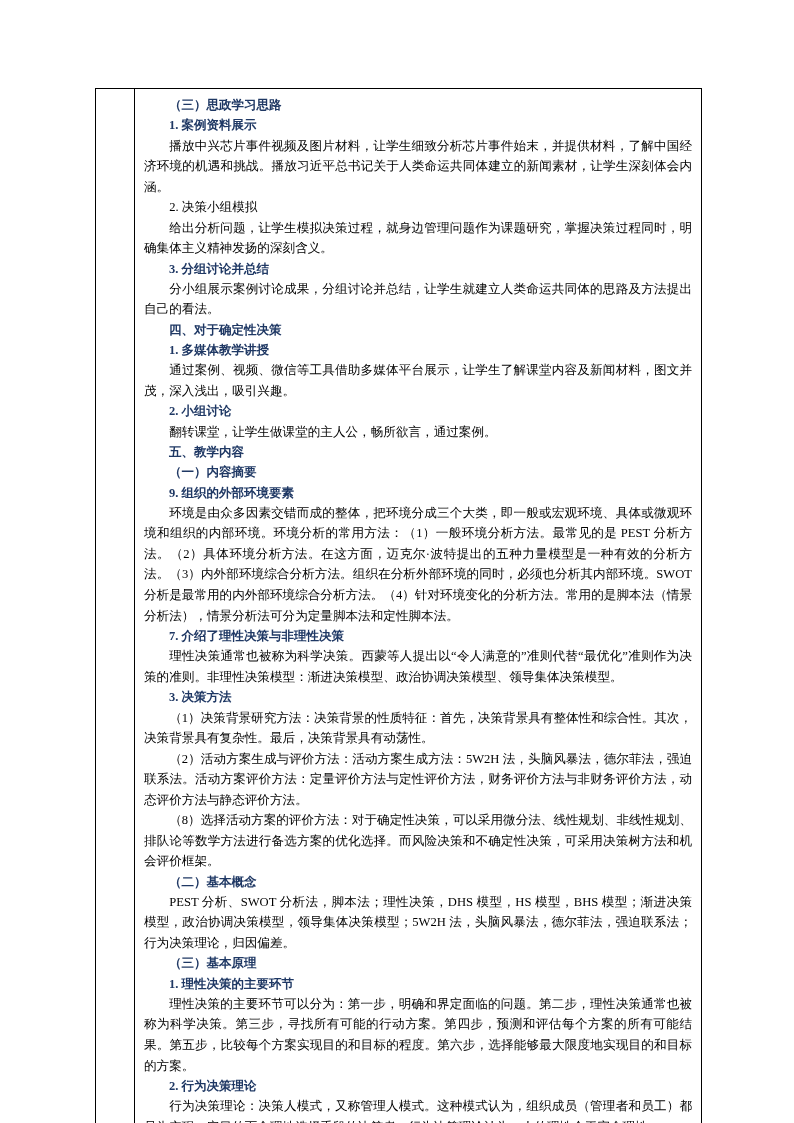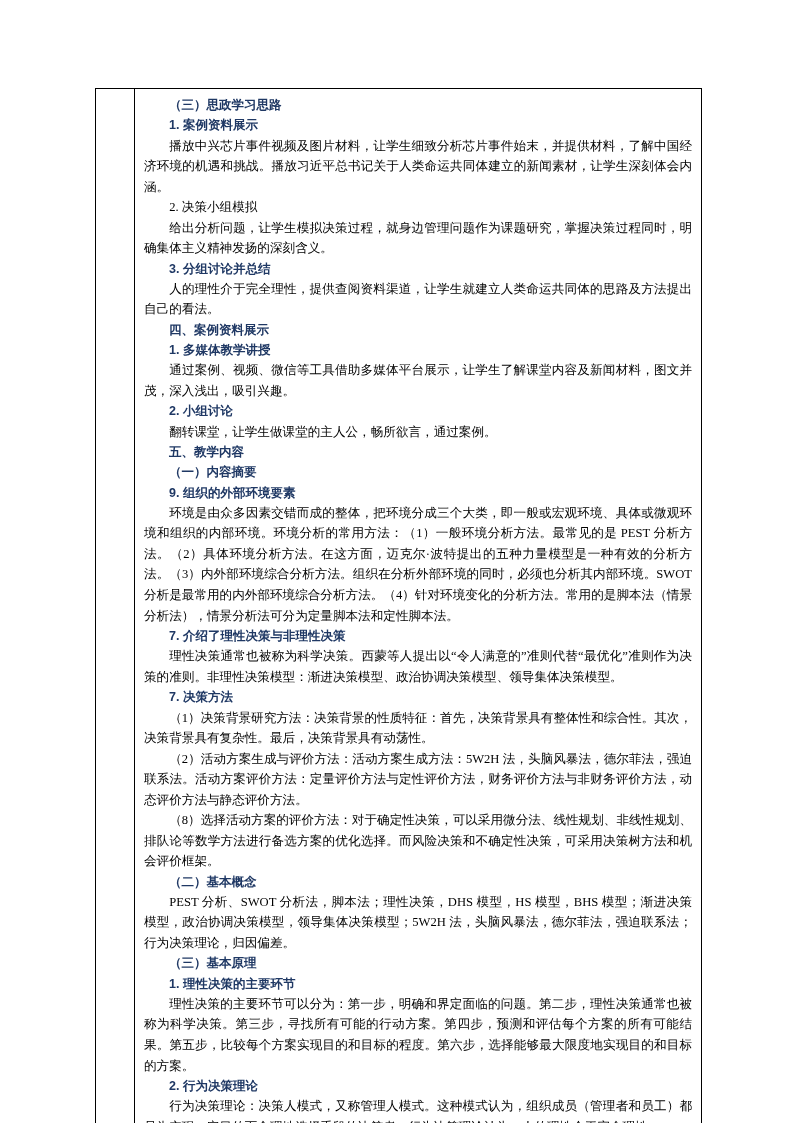--- a/index.html
+++ b/index.html
@@ -46,20 +46,21 @@
     line-height: 1.62;
     margin: 0;
     text-indent: 2em;
     font-family: "Liberation Sans", sans-serif;
   }
   .heading.lv1 {
     text-indent: 2em;
   }
   .heading.lv2 {
     text-indent: 2em;
+    font-family: Liberation Serif, serif;
   }
   .para {
     margin: 0;
     font-size: 12.6px;
     line-height: 1.63;
     text-align: justify;
     text-indent: 2em;
     font-family: "Liberation Serif", serif;
   }
   .spacer-cell {
@@ -77,33 +78,33 @@
         <div class="spacer-cell"></div>
       </td>
       <td class="col-main">
         <div class="cell-inner" id="content-body">
               <p class="heading lv1">（三）思政学习思路</p>
               <p class="heading lv2">1. 案例资料展示</p>
               <p class="para">播放中兴芯片事件视频及图片材料，让学生细致分析芯片事件始末，并提供材料，了解中国经济环境的机遇和挑战。播放习近平总书记关于人类命运共同体建立的新闻素材，让学生深刻体会内涵。</p>
               <p class="para">2. 决策小组模拟</p>
               <p class="para">给出分析问题，让学生模拟决策过程，就身边管理问题作为课题研究，掌握决策过程同时，明确集体主义精神发扬的深刻含义。</p>
               <p class="heading lv2">3. 分组讨论并总结</p>
-              <p class="para">人的理性介于完全理性，提供查阅资料渠道，让学生就建立人类命运共同体的思路及方法提出自己的看法。</p>
-              <p class="heading lv1">四、案例资料展示</p>
+              <p class="para">分小组展示案例讨论成果，分组讨论并总结，让学生就建立人类命运共同体的思路及方法提出自己的看法。</p>
+              <p class="heading lv1">四、对于确定性决策</p>
               <p class="heading lv2">1. 多媒体教学讲授</p>
               <p class="para">通过案例、视频、微信等工具借助多媒体平台展示，让学生了解课堂内容及新闻材料，图文并茂，深入浅出，吸引兴趣。</p>
               <p class="heading lv2">2. 小组讨论</p>
               <p class="para">翻转课堂，让学生做课堂的主人公，畅所欲言，通过案例。</p>
               <p class="heading lv1">五、教学内容</p>
               <p class="heading lv1">（一）内容摘要</p>
               <p class="heading lv2">9. 组织的外部环境要素</p>
               <p class="para">环境是由众多因素交错而成的整体，把环境分成三个大类，即一般或宏观环境、具体或微观环境和组织的内部环境。环境分析的常用方法：（1）一般环境分析方法。最常见的是 PEST 分析方法。（2）具体环境分析方法。在这方面，迈克尔·波特提出的五种力量模型是一种有效的分析方法。（3）内外部环境综合分析方法。组织在分析外部环境的同时，必须也分析其内部环境。SWOT 分析是最常用的内外部环境综合分析方法。（4）针对环境变化的分析方法。常用的是脚本法（情景分析法），情景分析法可分为定量脚本法和定性脚本法。</p>
               <p class="heading lv2">7. 介绍了理性决策与非理性决策</p>
               <p class="para">理性决策通常也被称为科学决策。西蒙等人提出以“令人满意的”准则代替“最优化”准则作为决策的准则。非理性决策模型：渐进决策模型、政治协调决策模型、领导集体决策模型。</p>
-              <p class="heading lv2">7. 决策方法</p>
+              <p class="heading lv2">3. 决策方法</p>
               <p class="para">（1）决策背景研究方法：决策背景的性质特征：首先，决策背景具有整体性和综合性。其次，决策背景具有复杂性。最后，决策背景具有动荡性。</p>
               <p class="para">（2）活动方案生成与评价方法：活动方案生成方法：5W2H 法，头脑风暴法，德尔菲法，强迫联系法。活动方案评价方法：定量评价方法与定性评价方法，财务评价方法与非财务评价方法，动态评价方法与静态评价方法。</p>
               <p class="para">（8）选择活动方案的评价方法：对于确定性决策，可以采用微分法、线性规划、非线性规划、排队论等数学方法进行备选方案的优化选择。而风险决策和不确定性决策，可采用决策树方法和机会评价框架。</p>
               <p class="heading lv1">（二）基本概念</p>
               <p class="para">PEST 分析、SWOT 分析法，脚本法；理性决策，DHS 模型，HS 模型，BHS 模型；渐进决策模型，政治协调决策模型，领导集体决策模型；5W2H 法，头脑风暴法，德尔菲法，强迫联系法；行为决策理论，归因偏差。</p>
               <p class="heading lv1">（三）基本原理</p>
               <p class="heading lv2">1. 理性决策的主要环节</p>
               <p class="para">理性决策的主要环节可以分为：第一步，明确和界定面临的问题。第二步，理性决策通常也被称为科学决策。第三步，寻找所有可能的行动方案。第四步，预测和评估每个方案的所有可能结果。第五步，比较每个方案实现目的和目标的程度。第六步，选择能够最大限度地实现目的和目标的方案。</p>
               <p class="heading lv2">2. 行为决策理论</p>
               <p class="para">行为决策理论：决策人模式，又称管理人模式。这种模式认为，组织成员（管理者和员工）都是为实现一定目的而合理地选择手段的决策者。行为决策理论认为，人的理性介于完全理性</p>

